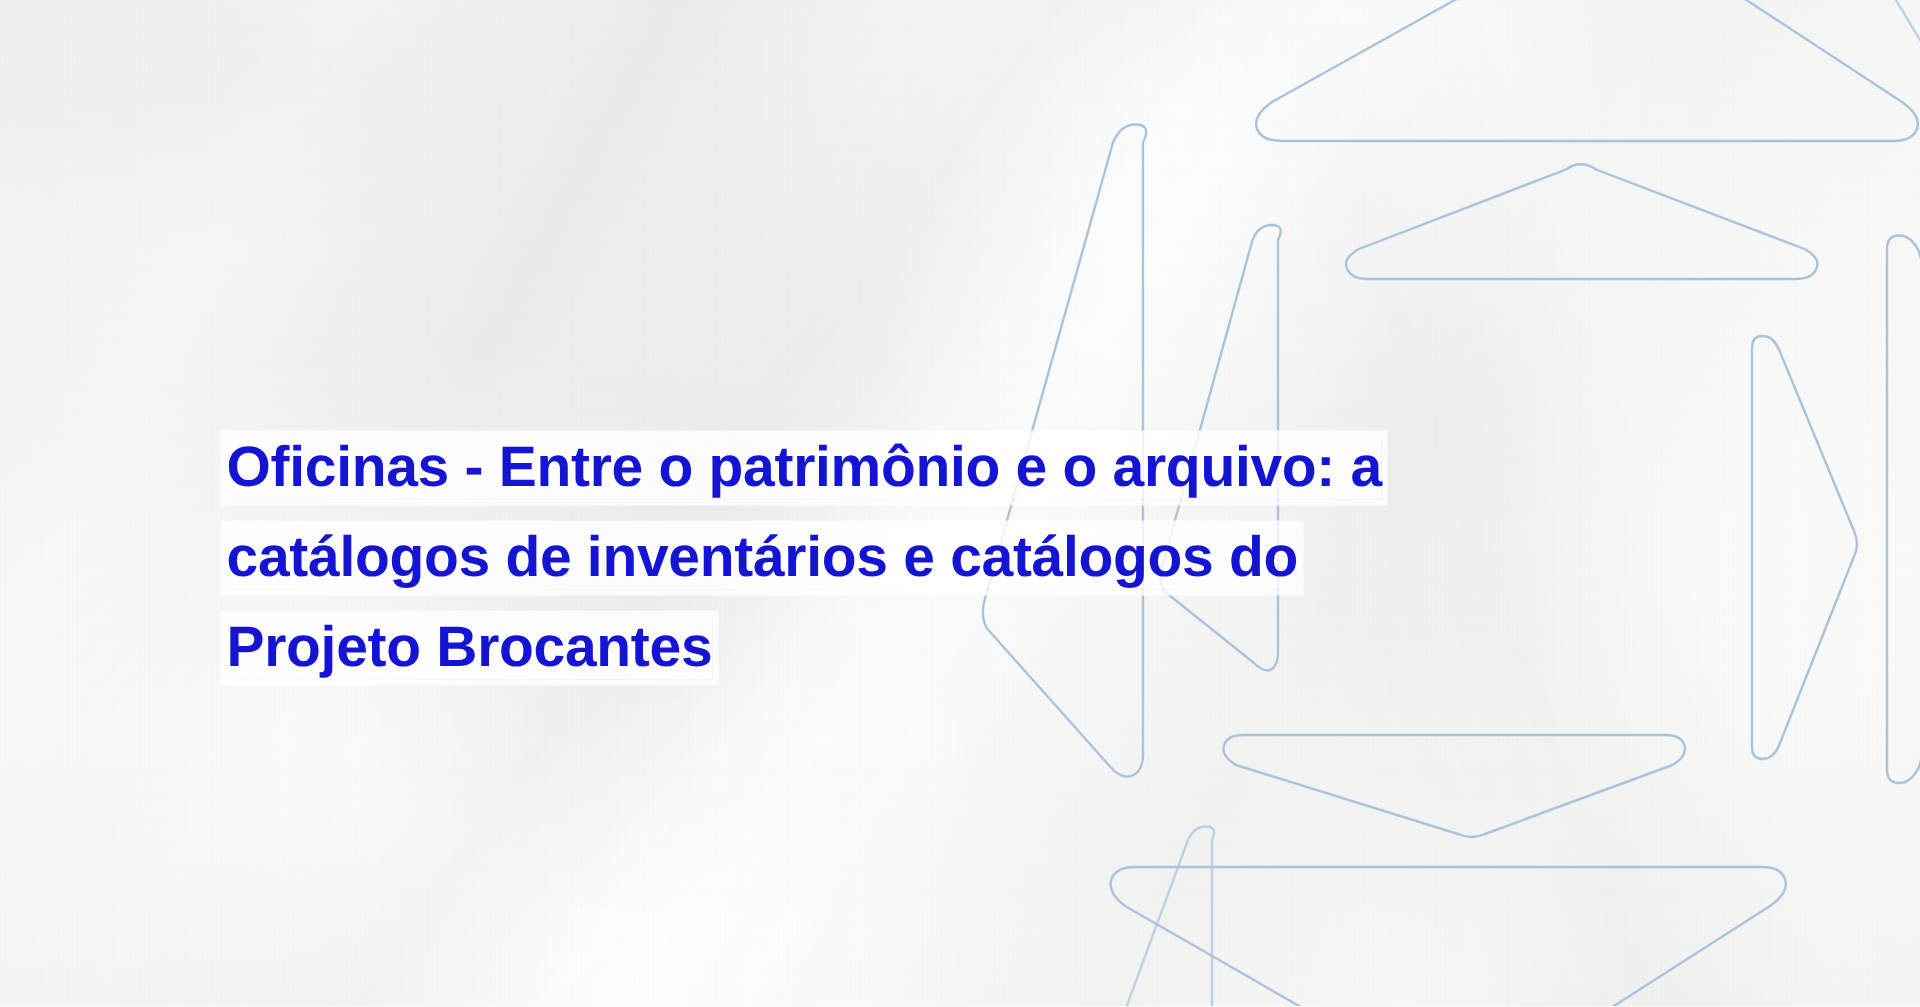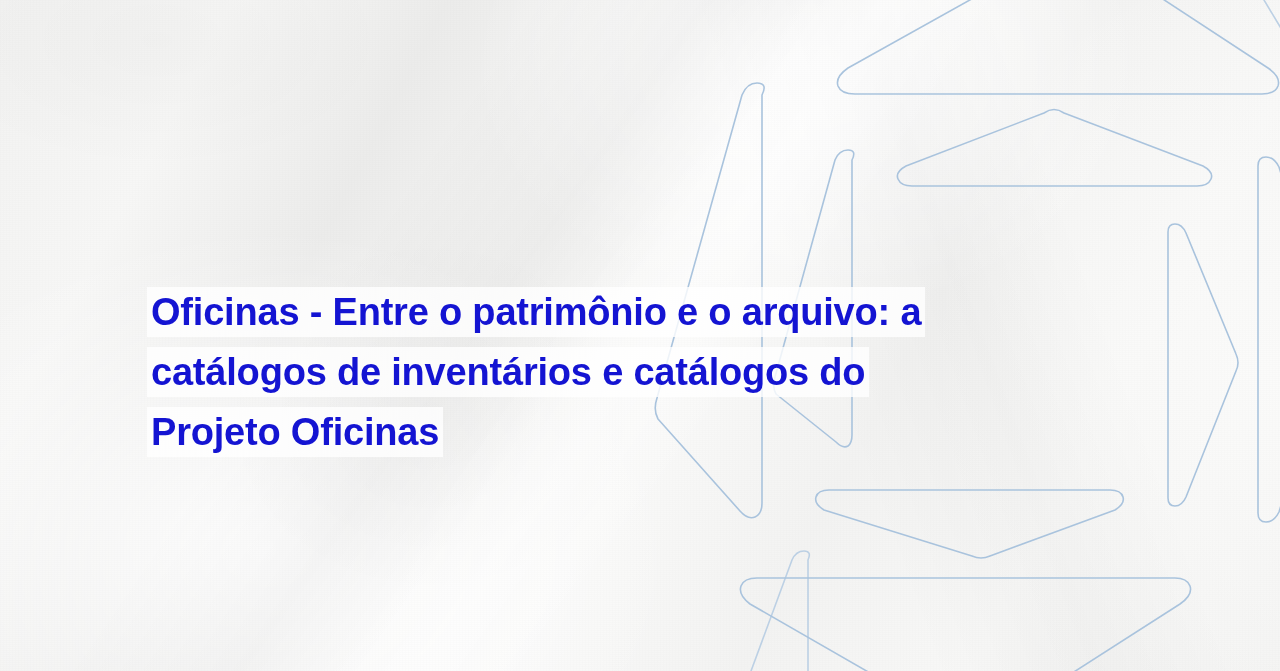--- a/index.html
+++ b/index.html
@@ -133,16 +133,16 @@
       <path class="deco-shape" d="M 1258 166 Q 1258 157 1266 157 Q 1274 157 1279 167 L 1330 330 Q 1334 340 1330 349 L 1279 512 Q 1274 522 1266 522 Q 1258 522 1258 513 Z"></path>
 
       <path class="deco-shape soft" d="M 1258 -10 Q 1258 -18 1265 -18 L 1300 -18 L 1300 60 Z"></path>
 
     </svg>
   </div>
 
   <div id="headline">
     <div class="title-line"><span>Oficinas - Entre o patrimônio e o arquivo: a</span></div>
     <div class="title-line"><span>catálogos de inventários e catálogos do</span></div>
-    <div class="title-line"><span>Projeto Oficinas</span></div>
+    <div class="title-line"><span>Projeto Brocantes</span></div>
   </div>
 
 </div>
 
 </body></html>

